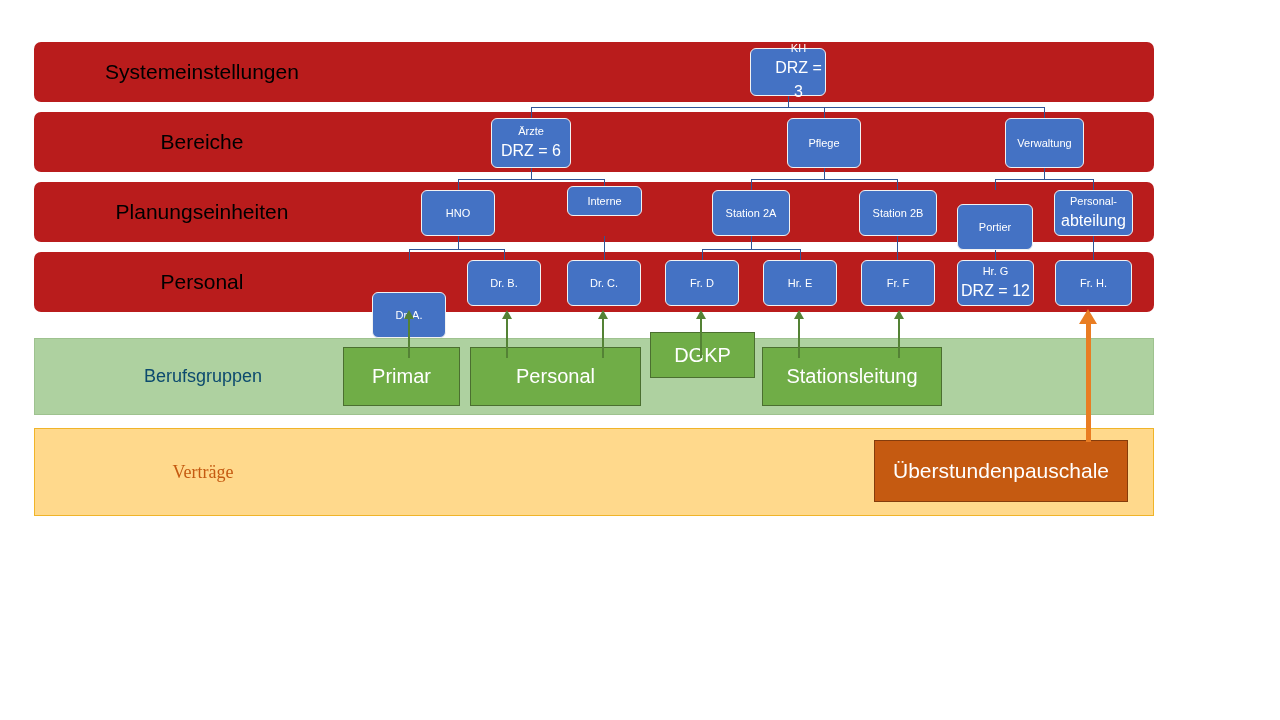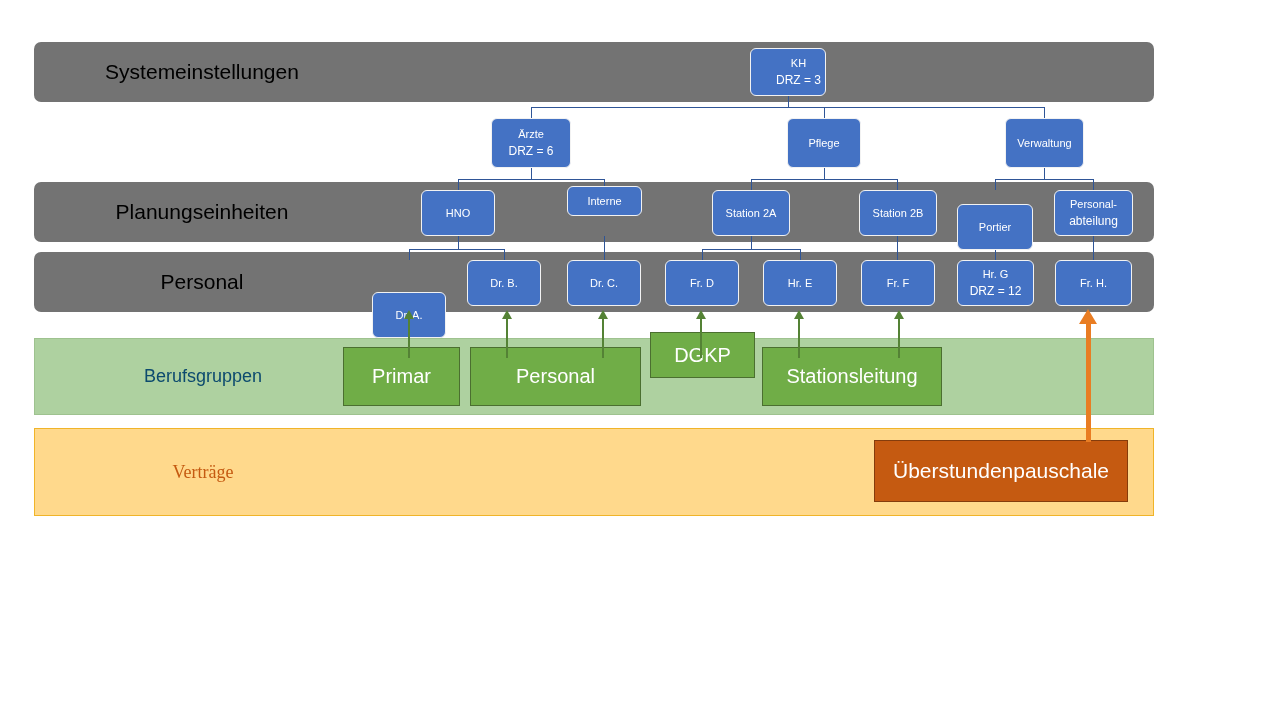--- a/index.html
+++ b/index.html
@@ -19,21 +19,21 @@
     height: 720px;
   }
 
   
   .band {
     position: absolute;
     box-sizing: border-box;
     border-radius: 7px;
   }
   .band-blue {
-    background: #737373;
+    background: #b91c1c;
   }
   .band-label {
     position: absolute;
     top: 0;
     height: 100%;
     display: flex;
     align-items: center;
     justify-content: center;
     font-size: 21px;
     color: #000000;
@@ -70,21 +70,21 @@
     color: #ffffff;
     display: flex;
     flex-direction: column;
     align-items: center;
     justify-content: center;
     font-size: 11px;
     line-height: 1.5;
     text-align: center;
     padding: 2px 3px;
   }
-  .node .l2 { font-size: 12px; }
+  .node .l2 { font-size: 16px; }
 
   
   .prof {
     position: absolute;
     box-sizing: border-box;
     background: #70ad47;
     border: 1px solid #4b6f30;
     color: #ffffff;
     display: flex;
     align-items: center;
@@ -146,20 +146,23 @@
     border-bottom: 15px solid #e97d23;
   }
 </style>
 </head>
 <body>
 
 <div id="canvas">
 
   <div class="band band-blue" style="left: 34px; top: 42px; width: 1120px; height: 60px;">
     <div class="band-label" style="left: 0px; width: 336px;">Systemeinstellungen</div>
+  </div>
+  <div class="band band-blue" style="left: 34px; top: 112px; width: 1120px; height: 60px;">
+    <div class="band-label" style="left: 0px; width: 336px;">Bereiche</div>
   </div>
   <div class="band band-blue" style="left: 34px; top: 182px; width: 1120px; height: 60px;">
     <div class="band-label" style="left: 0px; width: 336px;">Planungseinheiten</div>
   </div>
   <div class="band band-blue" style="left: 34px; top: 252px; width: 1120px; height: 60px;">
     <div class="band-label" style="left: 0px; width: 336px;">Personal</div>
   </div>
 
   <div class="band band-green" style="left: 34px; top: 338px; width: 1120px; height: 77px;">
     <div class="band-label" style="left: 0px; width: 336px;">Berufsgruppen</div>

